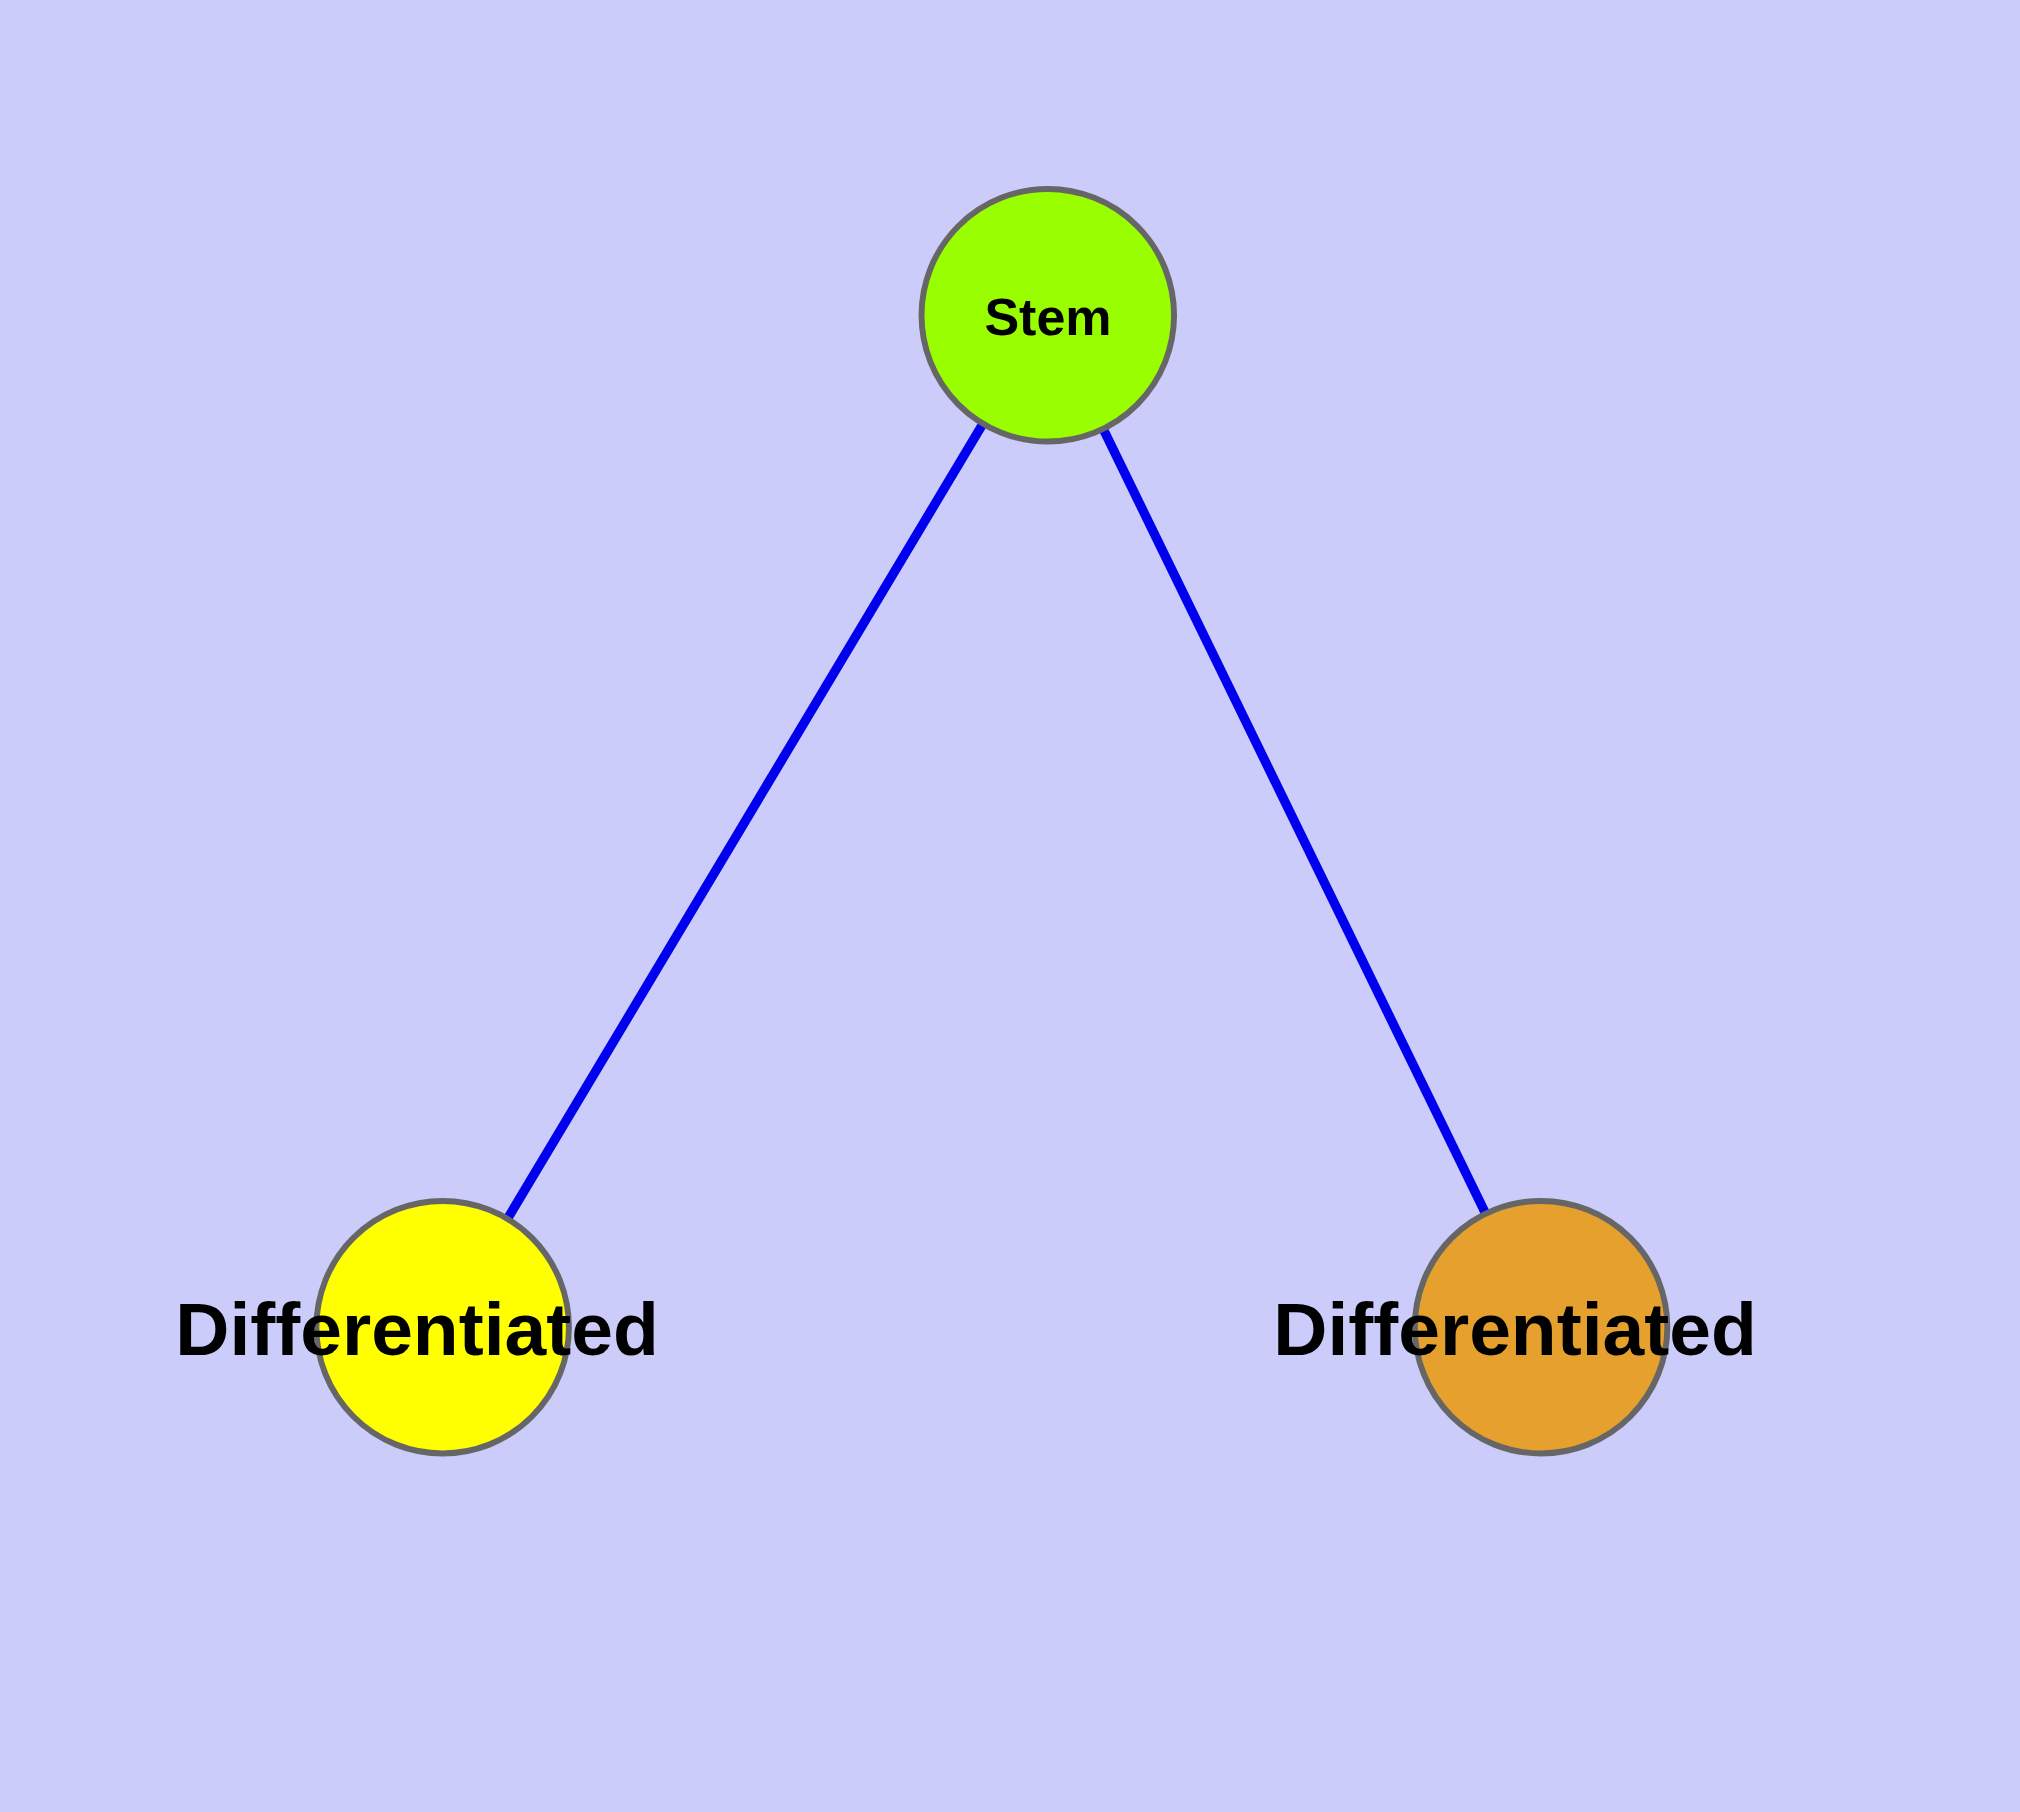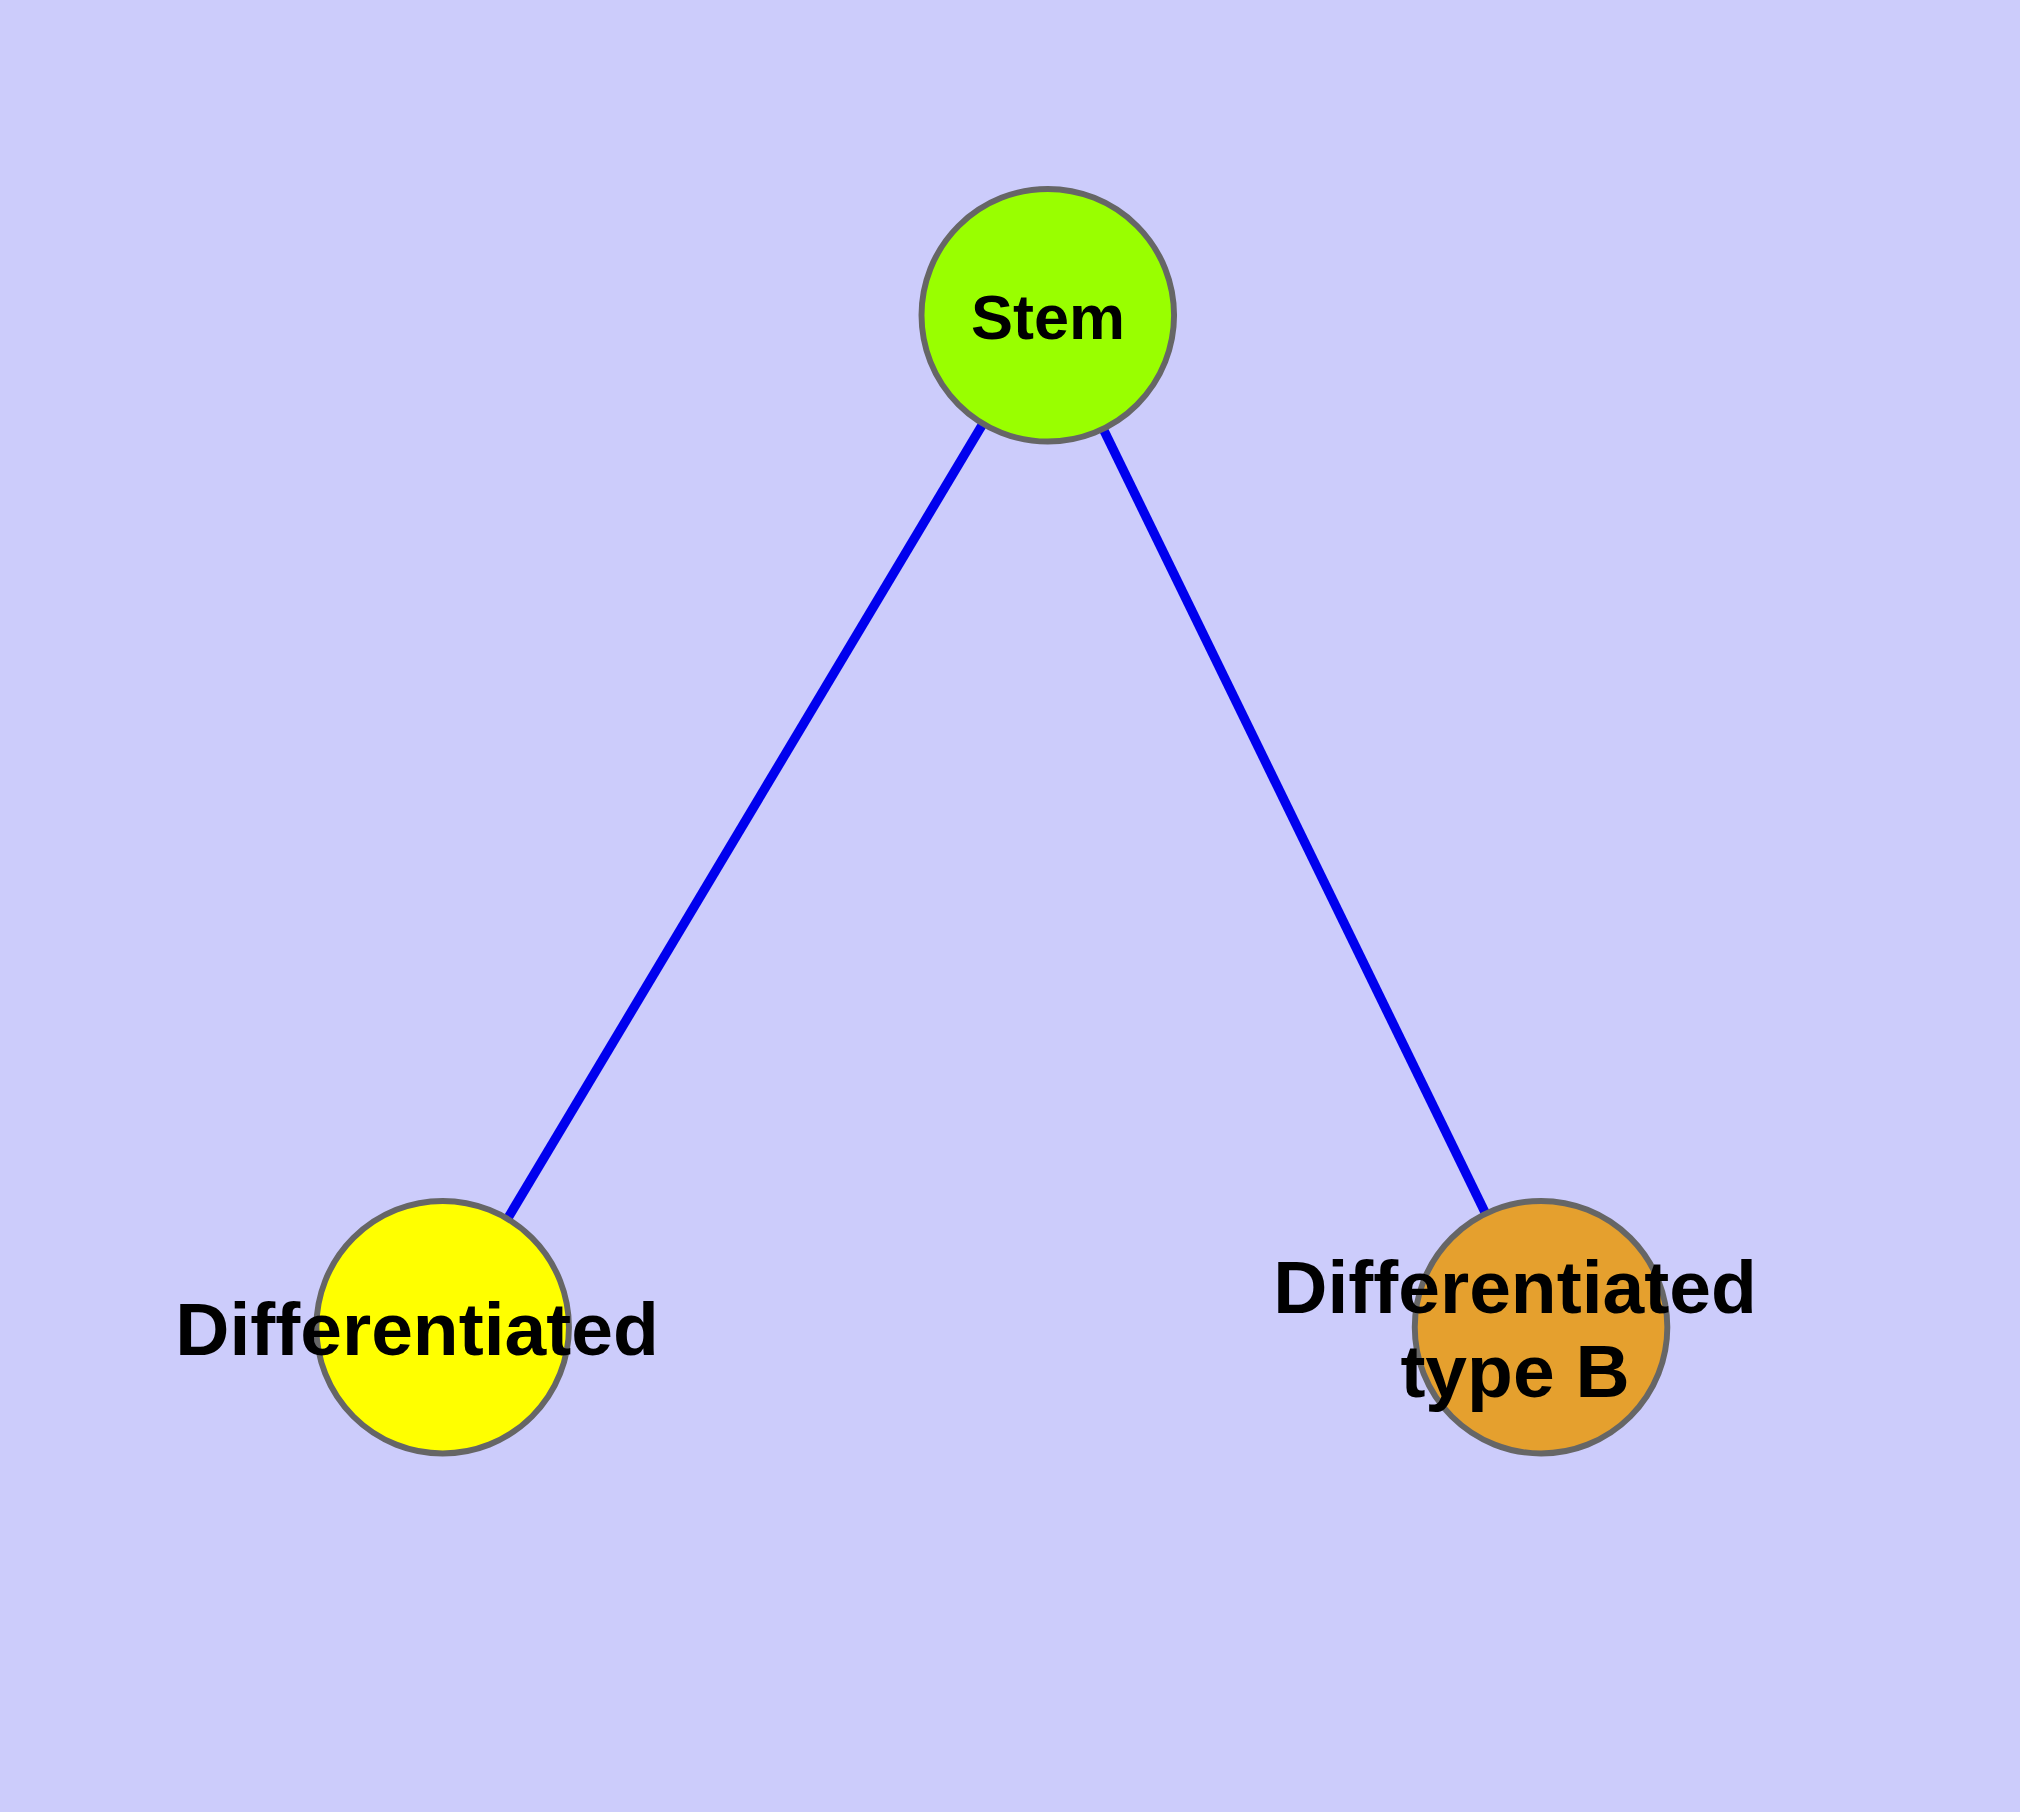--- a/index.html
+++ b/index.html
@@ -33,21 +33,21 @@
     position: absolute;
     text-align: center;
     font-weight: bold;
     color: #000000;
     white-space: pre;
     line-height: 1.12;
     pointer-events: none;
     transform: translate(-50%, -50%);
   }
   #label-stem {
-    font-size: 63px;
+    font-size: 52px;
     left: 1048px;
     top: 317px;
     text-align: center;
   }
   #label-diff-a {
     font-size: 75px;
     left: 417px;
     top: 1329px;
   }
   #label-diff-b {
@@ -72,16 +72,16 @@
       <circle cx="1236" cy="372" r="149" fill="#99ff00" stroke="#666666" stroke-width="7"></circle>
       <circle cx="522" cy="1566" r="149" fill="#ffff00" stroke="#666666" stroke-width="7"></circle>
       <circle cx="1818" cy="1566" r="149" fill="#e5a02e" stroke="#666666" stroke-width="7"></circle>
     </g>
   </svg>
 
   <div class="node-label" id="label-stem">Stem</div>
 
   <div class="node-label" id="label-diff-a"><span>Differentiated</span><br></div>
 
-  <div class="node-label" id="label-diff-b"><span>Differentiated</span><br><span>type B</span></div>
+  <div class="node-label" id="label-diff-b"><span>Differentiated</span><br></div>
 
 </div>
 
 
 </body></html>

